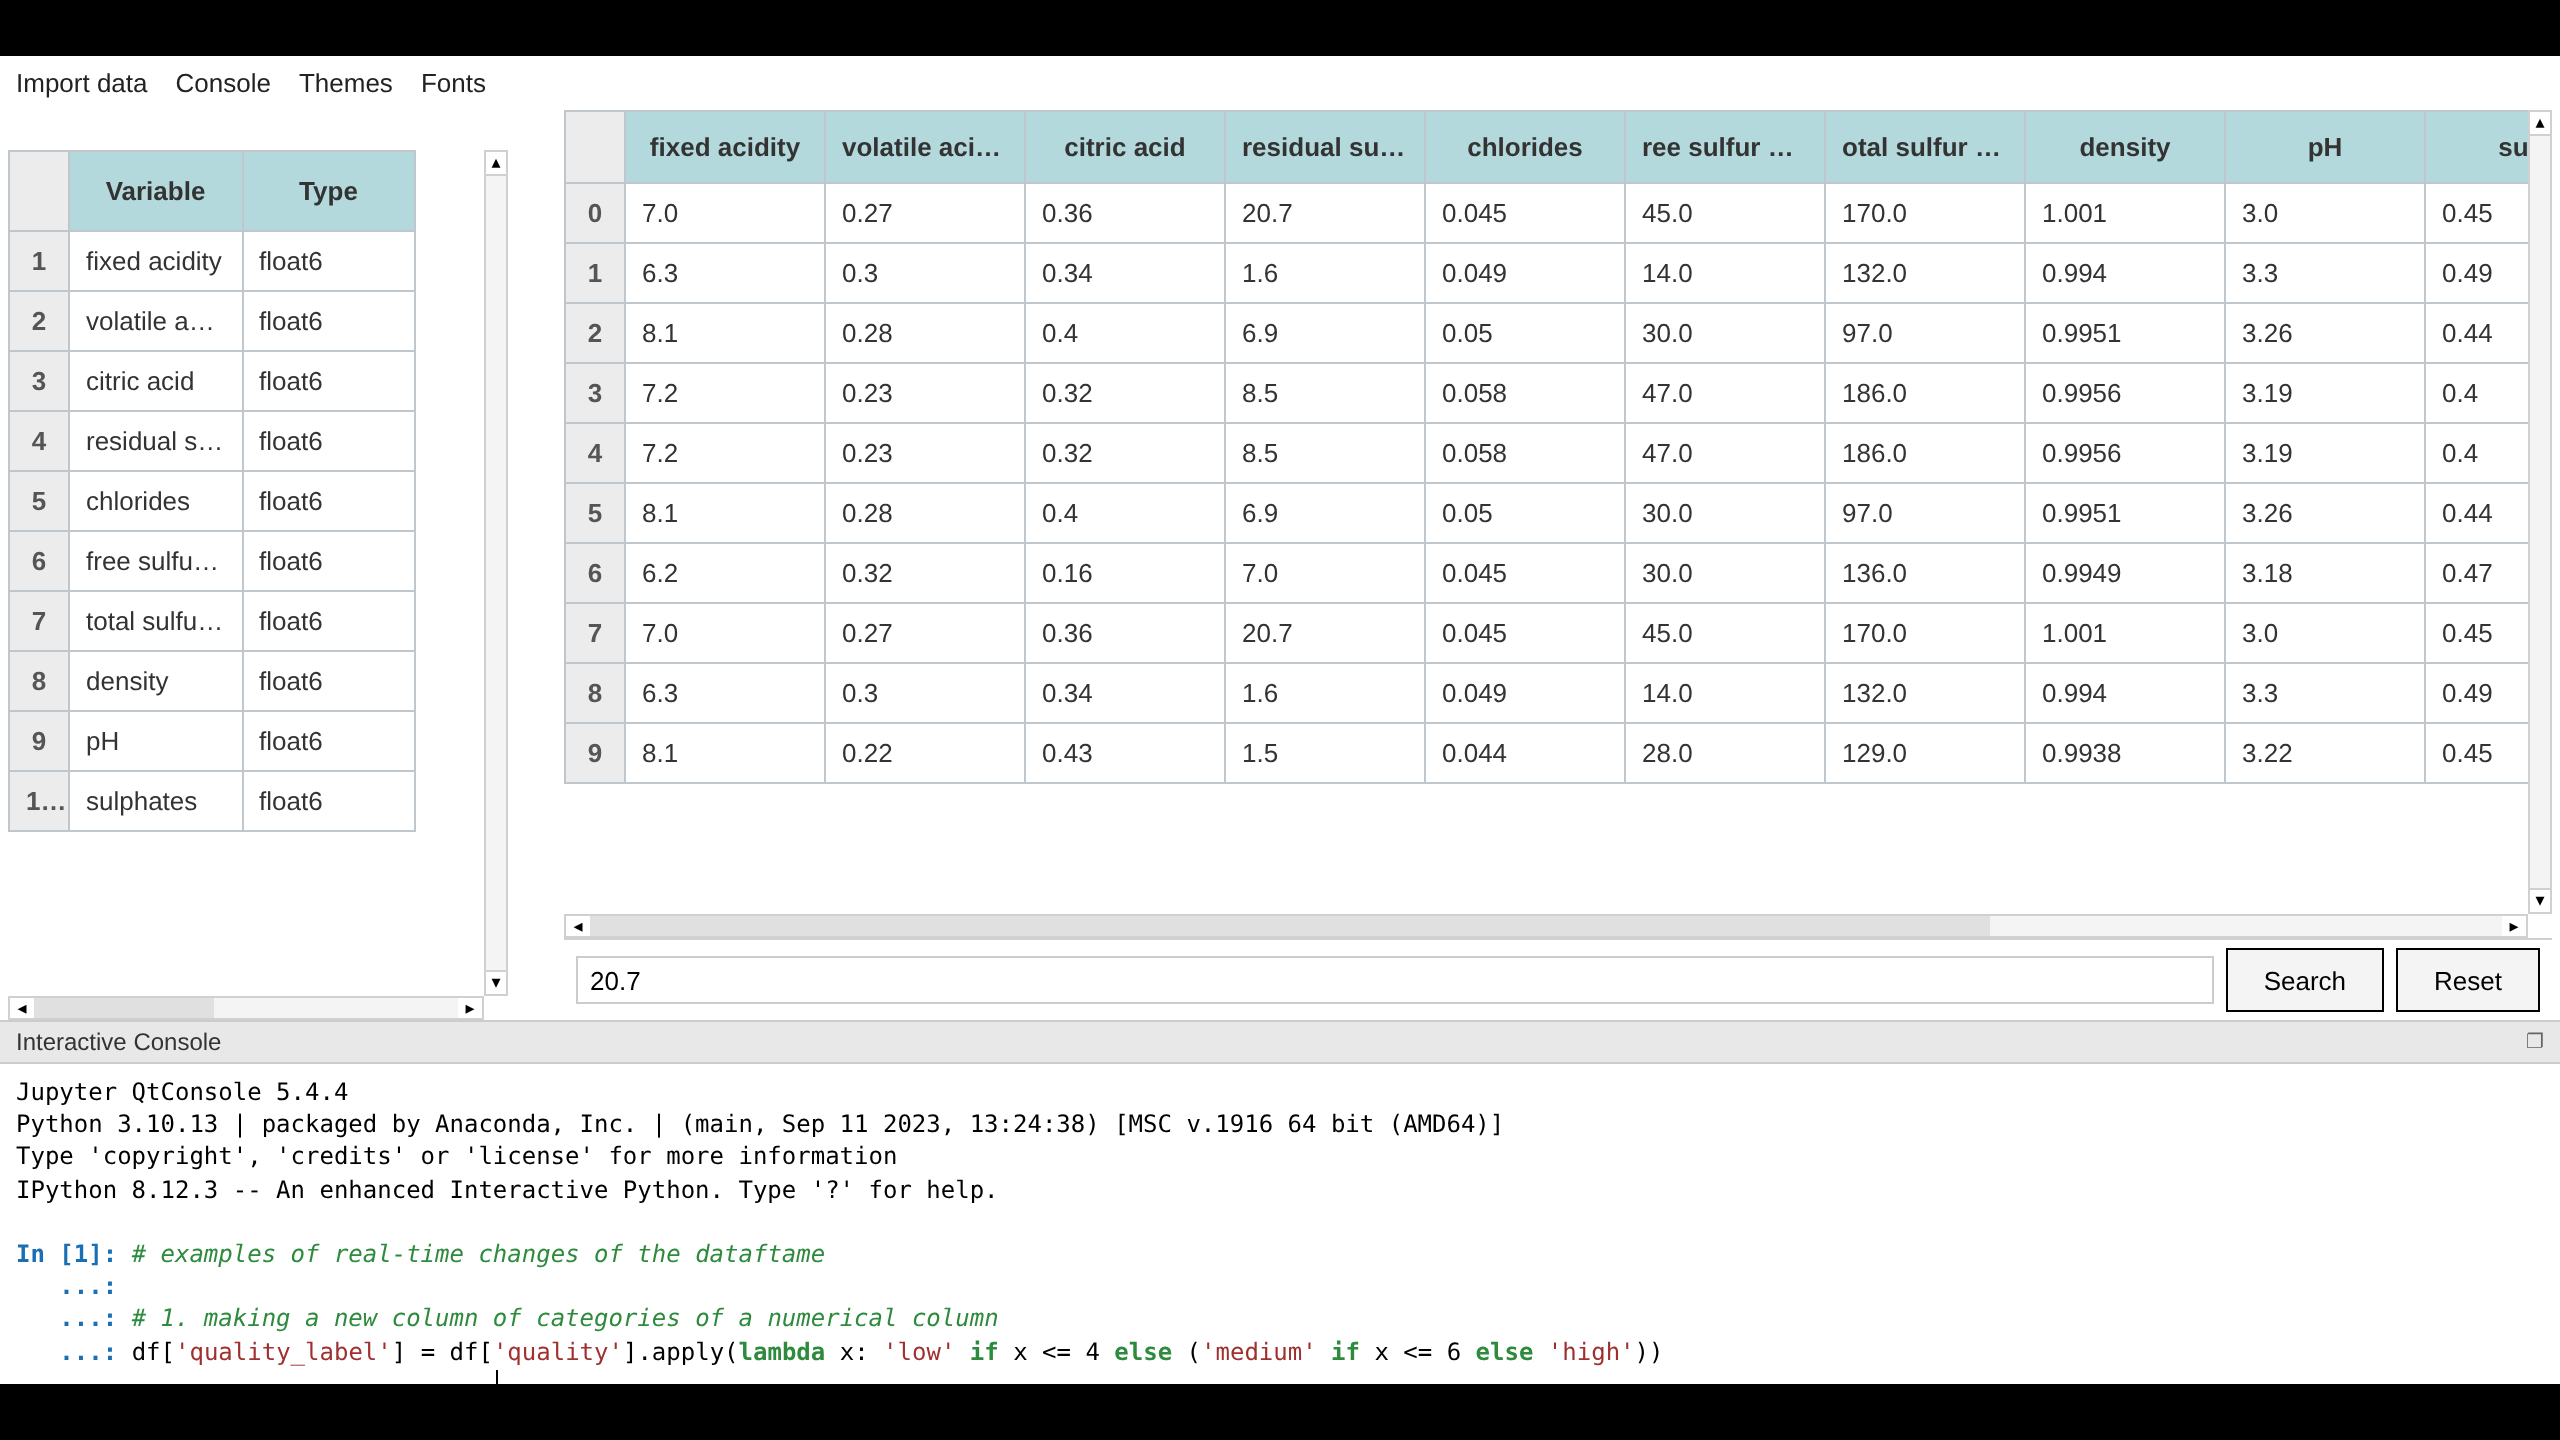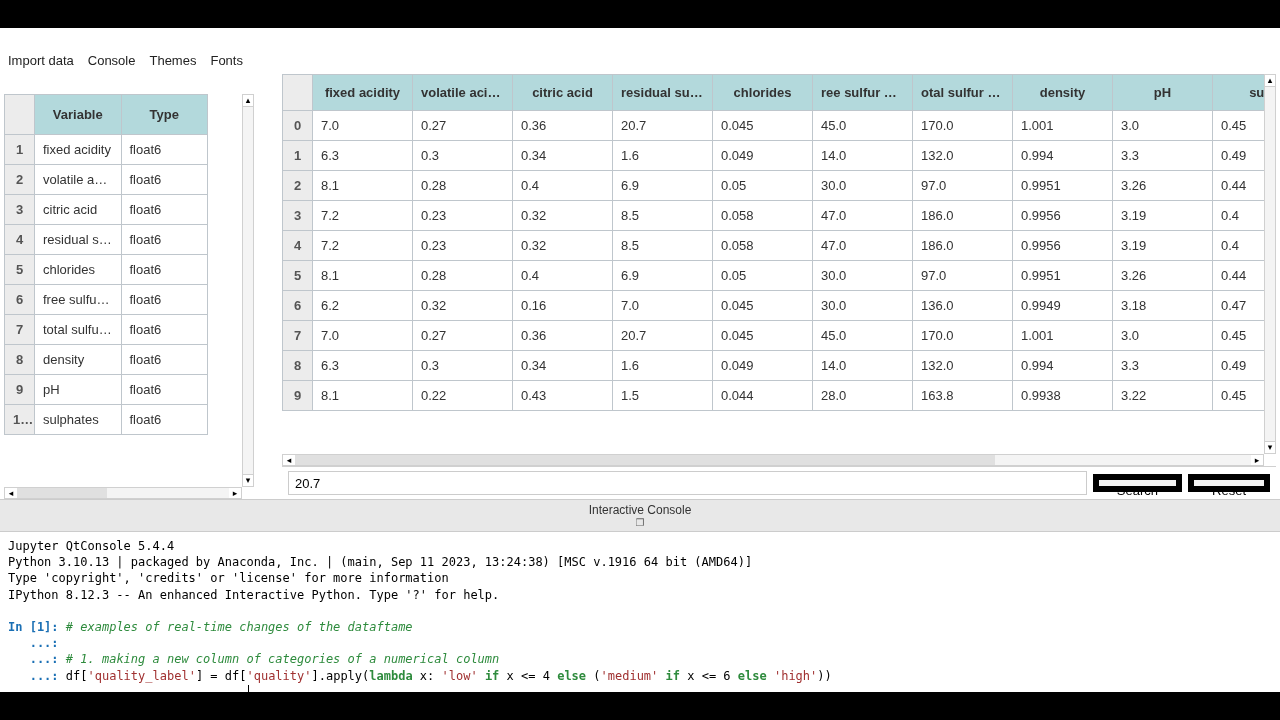--- a/index.html
+++ b/index.html
@@ -1,18 +1,18 @@
 <!DOCTYPE html>
 <html><head>
 <meta charset="utf-8">
 <style>
 * { margin: 0; padding: 0; box-sizing: border-box; }
 body { font-family: -apple-system, Segoe UI, sans-serif; font-size: 13px; width: 1280px; height: 720px; background: #000; overflow: hidden; }
 .app { position: absolute; top: 28px; left: 0; right: 0; bottom: 28px; background: #fff; display: flex; flex-direction: column; }
-.menubar { display: flex; gap: 14px; padding: 6px 8px; font-size: 13px; color: #222; margin-top: 19px; }
+.menubar { display: flex; gap: 14px; padding: 6px 8px; font-size: 13px; color: #222; }
 .menubar span { cursor: default; }
 .main { flex: 1; display: flex; gap: 28px; padding: 0 4px; overflow: hidden; }
 .left { width: 250px; display: flex; flex-direction: column; padding-top: 20px; }
 .right { flex: 1; display: flex; flex-direction: column; padding-top: 0; overflow: hidden; }
 
 
 table { border-collapse: collapse; table-layout: fixed; }
 th, td { border: 1px solid #bfc6cc; padding: 6px 8px; text-align: left; font-size: 13px; color: #333; height: 30px; overflow: hidden; white-space: nowrap; text-overflow: ellipsis; }
 th { background: #b3d9dc; font-weight: 600; text-align: center; }
 td.rowhdr, th.rowhdr { background: #ececec; font-weight: 600; text-align: center; width: 30px; color: #555; }
@@ -34,23 +34,23 @@
 
 .right .tbl-wrap { position: relative; flex: 1; overflow: hidden; }
 .right table { width: 1000px; }
 .right th { height: 36px; }
 .right td { height: 30px; }
 .right td.rowhdr { width: 30px; }
 .right .col { width: 100px; }
 
 .searchbar { display: flex; align-items: center; padding: 4px 6px; gap: 6px; border-top: 1px solid #d0d0d0; }
 .searchbar input { flex: 1; border: 1px solid #ccc; padding: 4px 6px; font-size: 13px; height: 24px; }
-.searchbar button { padding: 3px 18px; font-size: 13px; border: 6px solid #000000; background: #f4f4f4; height: 16px; }
-
-.console-hdr { background: #e8e8e8; border-top: 1px solid #ccc; border-bottom: 1px solid #ccc; padding: 3px 8px; font-size: 12px; color: #333; display: flex; justify-content: space-between; align-items: center; flex-direction: column; }
+.searchbar button { padding: 3px 18px; font-size: 13px; border: 1px solid #000000; background: #f4f4f4; height: 32px; }
+
+.console-hdr { background: #e8e8e8; border-top: 1px solid #ccc; border-bottom: 1px solid #ccc; padding: 3px 8px; font-size: 12px; color: #333; display: flex; justify-content: space-between; align-items: center; }
 .console-hdr .dock { font-size: 10px; color: #666; }
 .console { font-family: Consolas, monospace; font-size: 12px; line-height: 1.35; padding: 6px 8px; white-space: pre; background: #fff; height: 160px; position: relative; }
 .c-blue { color: #1a6fb4; font-weight: bold; margin-top: 36px; }
 .c-green { color: #2e8b3d; font-style: italic; }
 .c-red { color: #a03030; }
 .c-keyw { color: #2e8b3d; font-weight: bold; }
 .cursor { display: inline-block; width: 1px; height: 14px; background: #000; vertical-align: middle; margin-left: 240px; }
 
 .overlay { position: absolute; right: 10px; bottom: 15px; font-size: 35px; font-weight: 300; color: #222; font-family: -apple-system, Segoe UI, sans-serif; letter-spacing: -0.5px; }
 </style>
@@ -279,21 +279,21 @@
                 <td class="col">0.49</td>
               </tr>
               <tr style="height: 18px;">
                 <td class="rowhdr">9</td>
                 <td class="col">8.1</td>
                 <td class="col">0.22</td>
                 <td class="col">0.43</td>
                 <td class="col">1.5</td>
                 <td class="col">0.044</td>
                 <td class="col">28.0</td>
-                <td class="col">163.8</td>
+                <td class="col">129.0</td>
                 <td class="col">0.9938</td>
                 <td class="col">3.22</td>
                 <td class="col">0.45</td>
               </tr>
             </tbody>
         </table>
         <div class="vscroll">
             <div class="arr">▴</div>
             <div class="arr bot">▾</div>
           </div>

